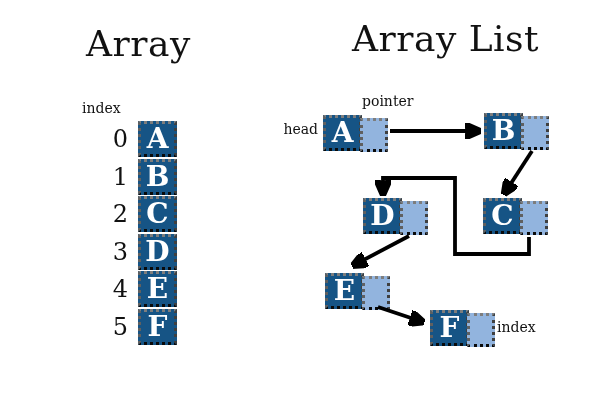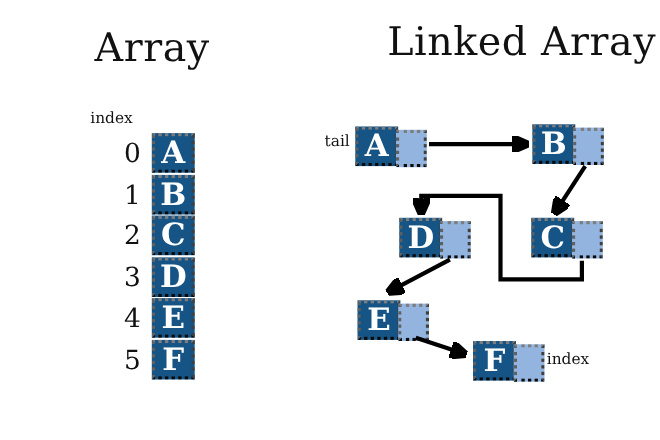--- a/index.html
+++ b/index.html
@@ -58,21 +58,21 @@
 
   .arrow-layer { position:absolute; left:0; top:0; width:600px; height:400px; pointer-events:none; z-index:5; }
   .arrow-layer path { fill:none; stroke:#000000; stroke-width:3.8; stroke-linejoin:miter; }
 </style>
 </head>
 <body>
 
 <div class="canvas">
 
   <div class="title title-array">Array</div>
-  <div class="title title-linked">Linked Array</div>
+  <div class="title title-linked">Array List</div>
 
   <div class="small-label index-label">index</div>
 
   <div class="array-rows">
     <div class="array-row">
       <div class="array-index">0</div>
       <div class="data-box sketch">A</div>
     </div>
     <div class="array-row">
       <div class="array-index">1</div>
@@ -89,21 +89,22 @@
     <div class="array-row">
       <div class="array-index">4</div>
       <div class="data-box sketch">E</div>
     </div>
     <div class="array-row">
       <div class="array-index">5</div>
       <div class="data-box sketch">F</div>
     </div>
   </div>
 
-  <div class="small-label head-label">tail</div>
+  <div class="small-label head-label">head</div>
+  <div class="small-label pointer-label">pointer</div>
   <div class="small-label tail-label">index</div>
 
   <div class="node node-a">
     <div class="data-box sketch">A</div>
     <div class="ptr-box sketch"></div>
   </div>
   <div class="node node-b">
     <div class="data-box sketch">B</div>
     <div class="ptr-box sketch"></div>
   </div>

